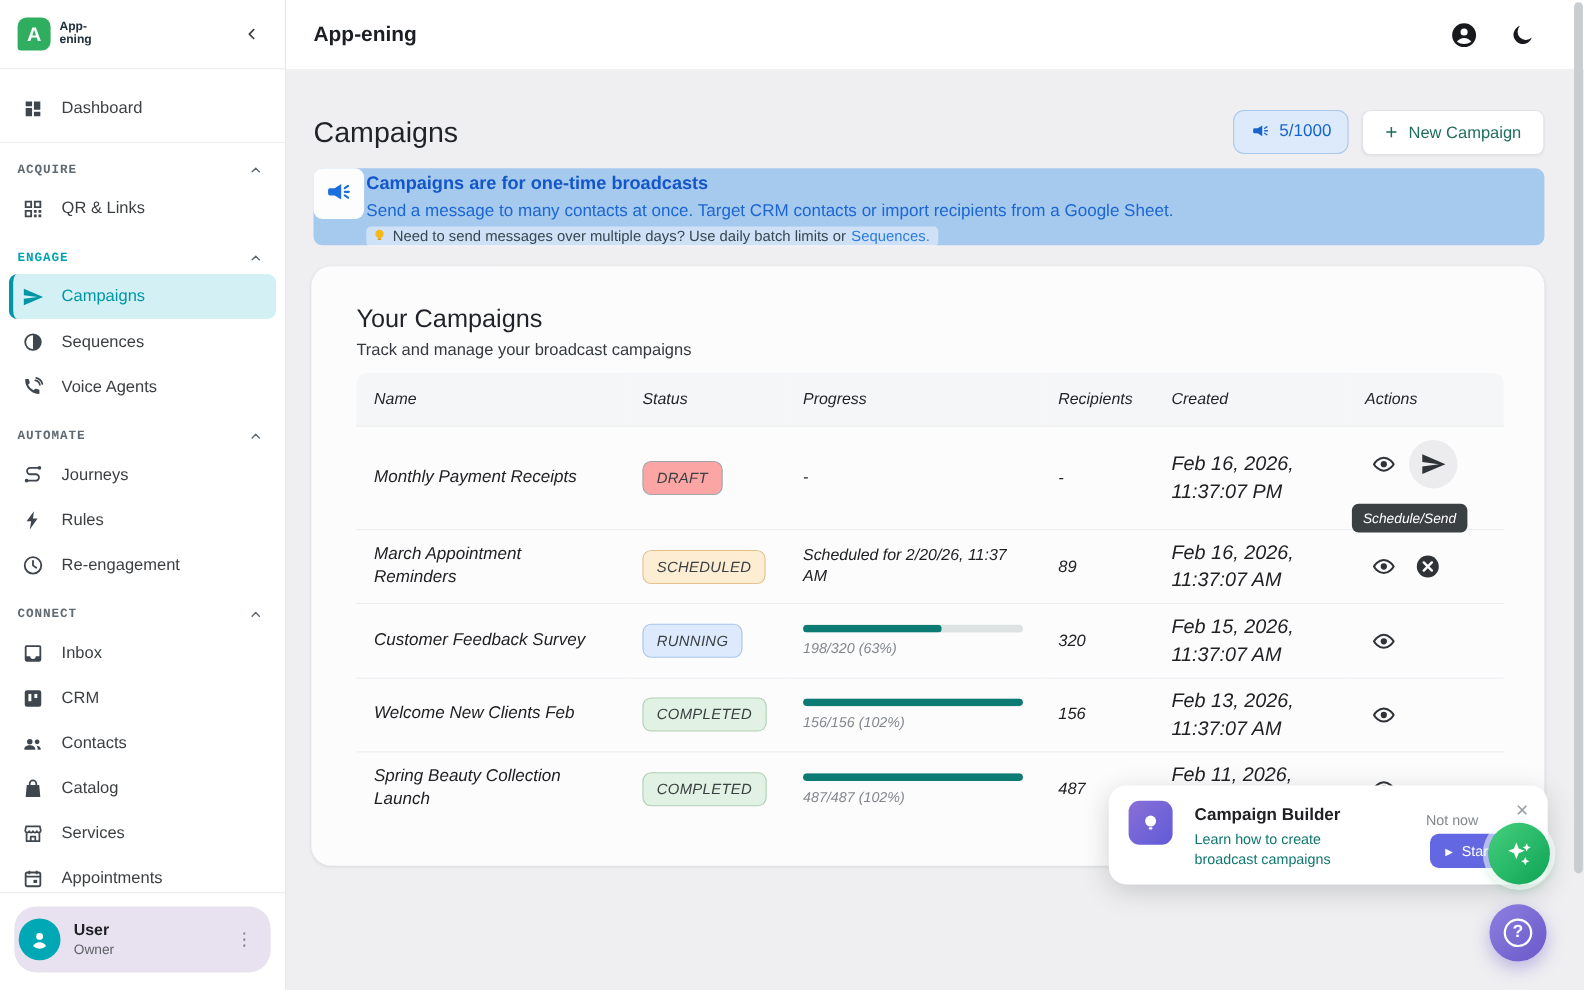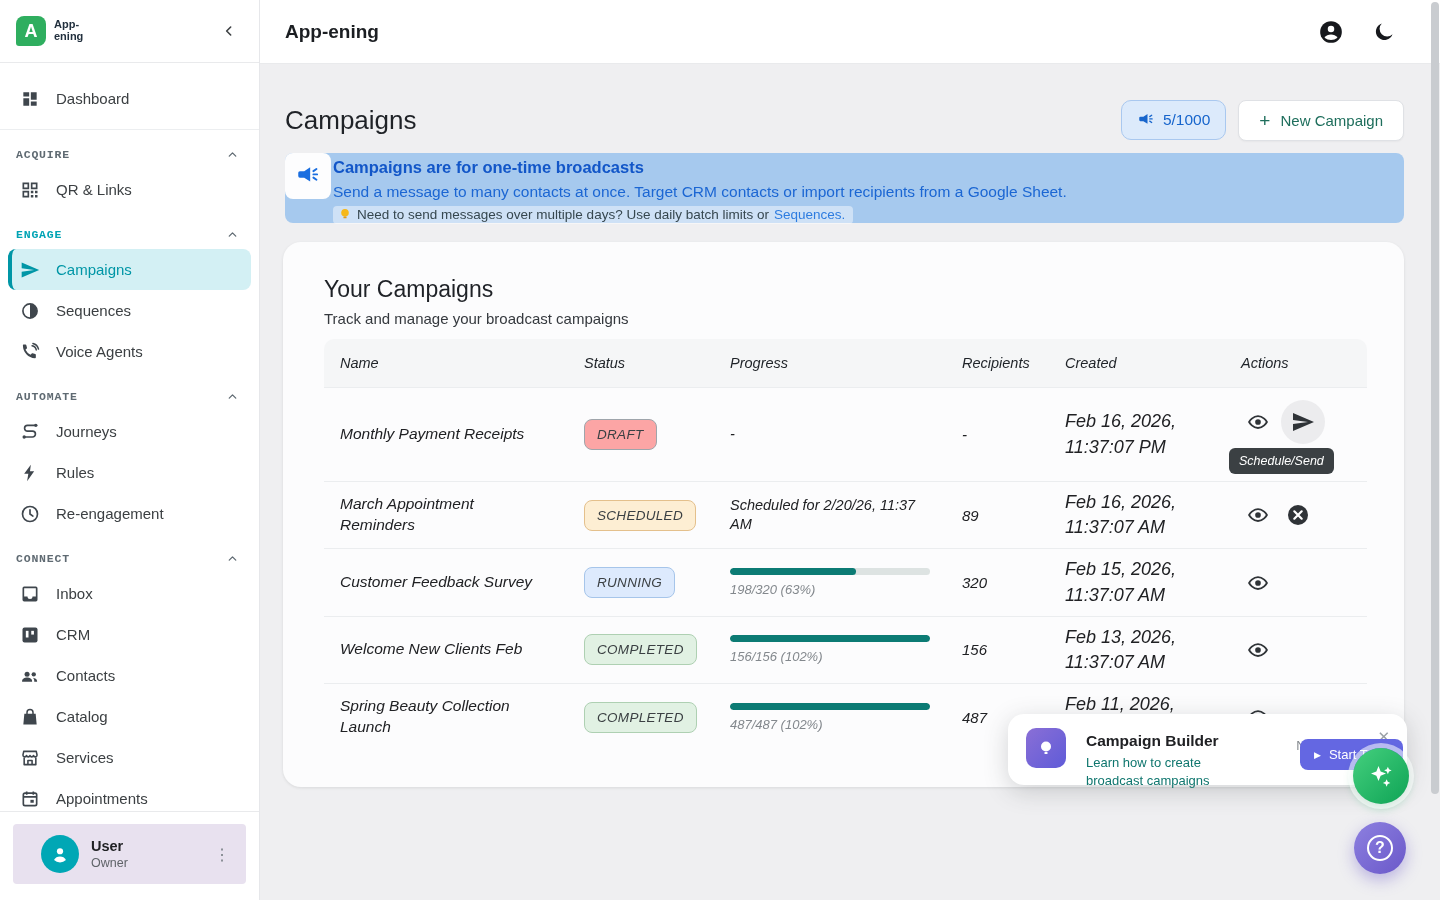--- a/index.html
+++ b/index.html
@@ -19,21 +19,21 @@
   .sb-item { display:flex; align-items:center; gap:16px; height:41px; margin:0 8px; padding:0 12px; border-radius:8px; font-size:15px; color:#3c4043; cursor:pointer; }
   .sb-item .sb-ico { width:20px; height:20px; color:#3f464d; flex:0 0 auto; }
   .sb-item.active { background:#d3f0f4; color:#0096a6; border-left:4px solid #0096a6; padding-left:8px; }
   .sb-item.active .sb-ico { color:#0096a6; }
   .dash-block { border-bottom:1px solid #eceef0; padding:9px 0 10px; }
   .sb-section { display:flex; align-items:center; justify-content:space-between; padding:18px 20px 8px 16px; cursor:pointer;font-family:Liberation Mono, monospace; }
   .sb-section .sec-label { font-size:11.5px; font-weight:bold; letter-spacing:.8px; color:#5f6a72; }
   .sb-section.teal .sec-label { color:#00a3b4; }
   .sb-section .sec-chev { color:#5f6a72; }
   .sb-footer { flex:0 0 auto; border-top:1px solid #e9eaec; padding:12px 13px 16px; }
-  .user-card { background:#e8e1ef; border-radius:4px; height:60px; display:flex; align-items:center; gap:12px; padding:0 10px 0 28px; cursor:pointer; }
+  .user-card { background:#e8e1ef; border-radius:20px; height:60px; display:flex; align-items:center; gap:12px; padding:0 10px 0 4px; cursor:pointer; }
   .avatar { width:38px; height:38px; border-radius:50%; background:#00a7b5; color:#ffffff; display:flex; align-items:center; justify-content:center; }
   .user-meta { flex:1; }
   .user-name { font-size:14.5px; font-weight:bold; color:#202124; }
   .user-role { font-size:12.5px; color:#5f6368; margin-top:2px; }
   .dots { color:#7a8087; font-size:16px; letter-spacing:0; padding:4px 6px; }
 
   
   .main { position:absolute; left:260px; top:0; width:1180px; height:900px; }
   .topbar { height:64px; background:#ffffff; border-bottom:1px solid #e9eaec; display:flex; align-items:center; justify-content:space-between; padding:0 42px 0 25px; }
   .topbar-title { font-size:19px; font-weight:bold; color:#1b1e22; }
@@ -80,24 +80,24 @@
   .bar { width:200px; height:7px; border-radius:4px; background:#dde3e2; overflow:hidden; }
   .bar-fill { height:100%; background:#0c7b74; border-radius:4px; }
   .bar-label { font-size:13px; color:#83888d; margin-top:7px; }
   .created-cell { font-size:18px; line-height:1.4; }
   .actions-cell { position:relative; vertical-align:top; }
   .act-row { display:flex; align-items:center; gap:6px; height:52px; }
   .r-std .actions-cell { vertical-align:middle; }
   .r-std .act-row { height:auto; }
   .icon-btn { width:34px; height:34px; border-radius:50%; display:flex; align-items:center; justify-content:center; color:#2f3337; }
   .icon-btn.hovered { width:44px; height:44px; background:#ececee; }
-  .tooltip { position:absolute; left:4px; top:60px; background:#3b4043; color:#ffffff; font-size:12.5px; padding:6px 10px; border-radius:6px; white-space:nowrap; z-index:5; }
+  .tooltip { position:absolute; left:4px; top:70px; background:#3b4043; color:#ffffff; font-size:12.5px; padding:6px 10px; border-radius:6px; white-space:nowrap; z-index:5; }
 
   
-  .promo { position:absolute; left:748px; top:714px; width:399px; height:71px; background:#ffffff; border-radius:16px; box-shadow:0 6px 24px rgba(60,64,67,.22); z-index:20; padding:14px 16px 14px 18px; }
+  .promo { position:absolute; left:748px; top:714px; width:399px; height:90px; background:#ffffff; border-radius:16px; box-shadow:0 6px 24px rgba(60,64,67,.22); z-index:20; padding:14px 16px 14px 18px; }
   .promo-icon { position:absolute; left:18px; top:14px; width:40px; height:40px; border-radius:10px; background:linear-gradient(135deg,#8a6fd6,#5f5bd8); color:#fff; display:flex; align-items:center; justify-content:center; }
   .promo-title { margin-left:60px; font-size:15.5px; font-weight:bold; color:#202124; padding-top:4px; }
   .promo-body { margin-left:60px; font-size:13px; color:#0f766e; line-height:1.4; margin-top:4px; width:160px; }
   .notnow { position:absolute; right:63px; top:24px; font-size:13px; color:#84898e; }
   .promo-close { position:absolute; right:13px; top:12px; color:#9aa0a6; font-size:15px; padding:2px 4px; }
   .start-btn { position:absolute; right:4px; bottom:15px; background:#6467e2; color:#ffffff; border-radius:8px; font-size:13px; padding:8px 18px 8px 14px; display:flex; align-items:center; gap:8px; }
   .start-btn .play { font-size:9px; }
   .fab-spark { position:absolute; left:1093px; top:748px; width:56px; height:56px; border-radius:50%; background:linear-gradient(135deg,#45d07e,#0ea355); z-index:30; display:flex; align-items:center; justify-content:center; box-shadow:0 0 0 5px rgba(255,255,255,.55), 0 4px 10px rgba(14,163,85,.35); color:#fff; }
   .fab-help { position:absolute; left:1094px; top:822px; width:52px; height:52px; border-radius:50%; background:linear-gradient(135deg,#8d80e0,#6a58c9); z-index:30; display:flex; align-items:center; justify-content:center; box-shadow:0 6px 16px rgba(106,88,201,.4); }
   .help-q { width:26px; height:26px; border:2px solid #fff; border-radius:50%; color:#fff; font-size:16px; font-weight:bold; display:flex; align-items:center; justify-content:center; }

